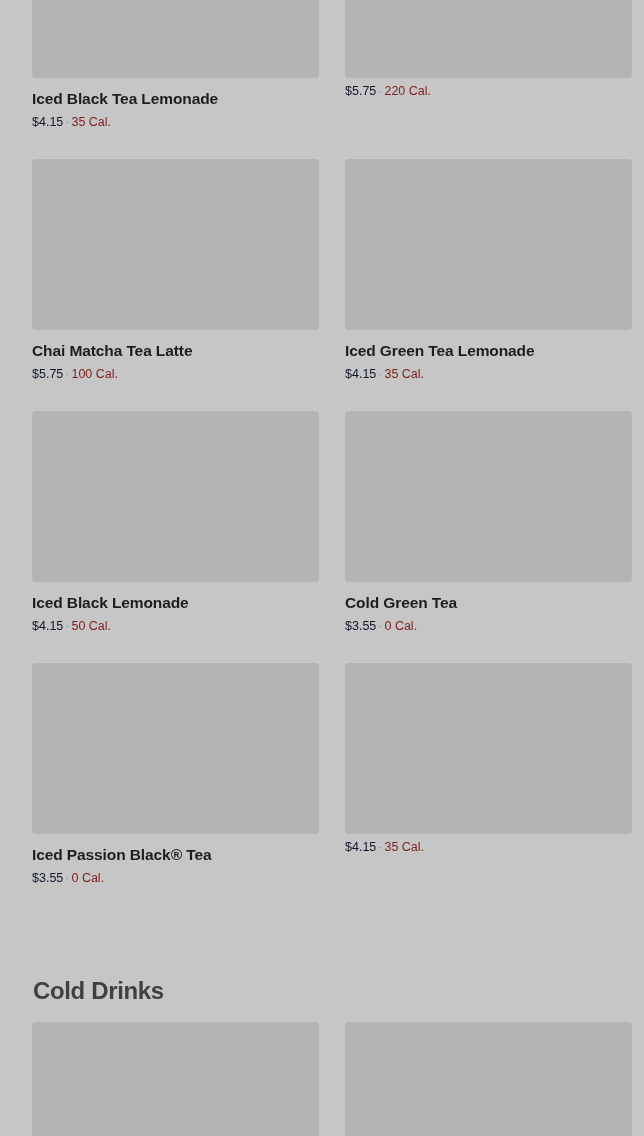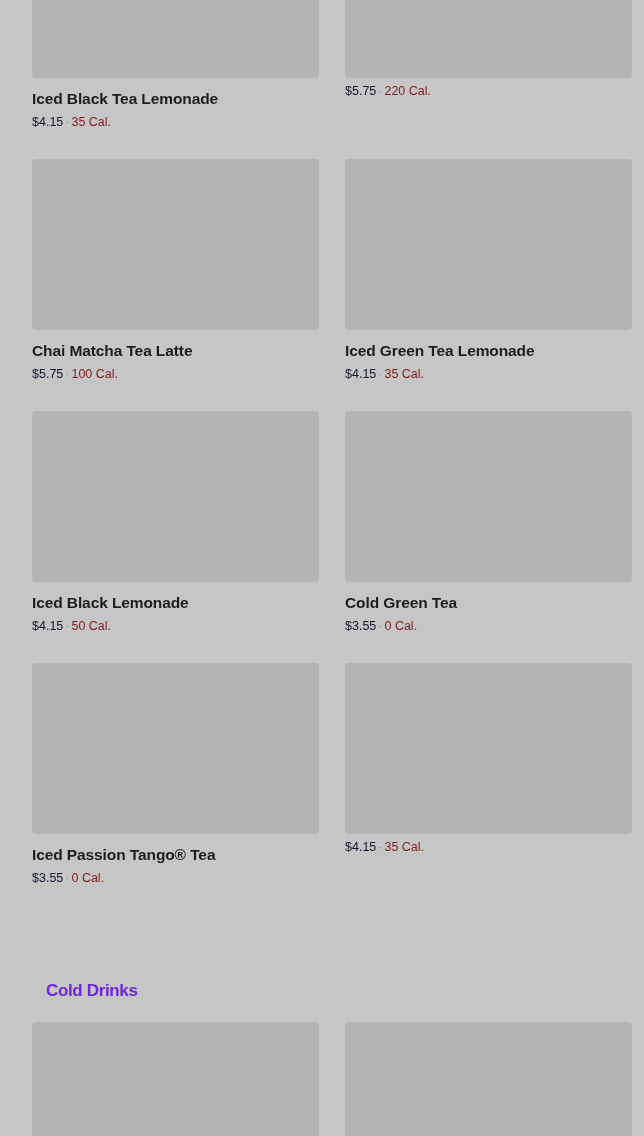--- a/index.html
+++ b/index.html
@@ -68,26 +68,26 @@
     white-space: nowrap;
   }
 
   .card-meta .price { color: #0f172a; }
   .card-meta .dot   { color: #8d8d8d; padding: 0 2px; }
   .card-meta .cal   { color: #7f1d1d; text-align: right; }
 
   
   .section-heading {
     position: absolute;
-    left: 46px;
+    left: 33px;
     top: 975px;
-    font-size: 17px;
+    font-size: 24px;
     font-weight: bold;
     line-height: 32px;
-    color: #6d28d9;
+    color: #404040;
     letter-spacing: -0.35px;
   }
 
   
   .grid-cold {
     position: absolute;
     left: 32px;
     top: 1022px;
     width: 580px;
     display: grid;
@@ -148,21 +148,21 @@
     <div class="card">
       <div class="card-thumb"></div>
       <div class="card-title">Cold Green Tea</div>
       <div class="card-meta">
         <span class="price">$3.55</span><span class="dot">·</span><span class="cal">0 Cal.</span>
       </div>
     </div>
 
     <div class="card">
       <div class="card-thumb"></div>
-      <div class="card-title">Iced Passion Tango® Tea</div>
+      <div class="card-title">Iced Passion Black® Tea</div>
       <div class="card-meta">
         <span class="price">$3.55</span><span class="dot">·</span><span class="cal">0 Cal.</span>
       </div>
     </div>
 
     <div class="card">
       <div class="card-thumb"></div>
       <div class="card-meta">
         <span class="price">$4.15</span><span class="dot">·</span><span class="cal">35 Cal.</span>
       </div>

